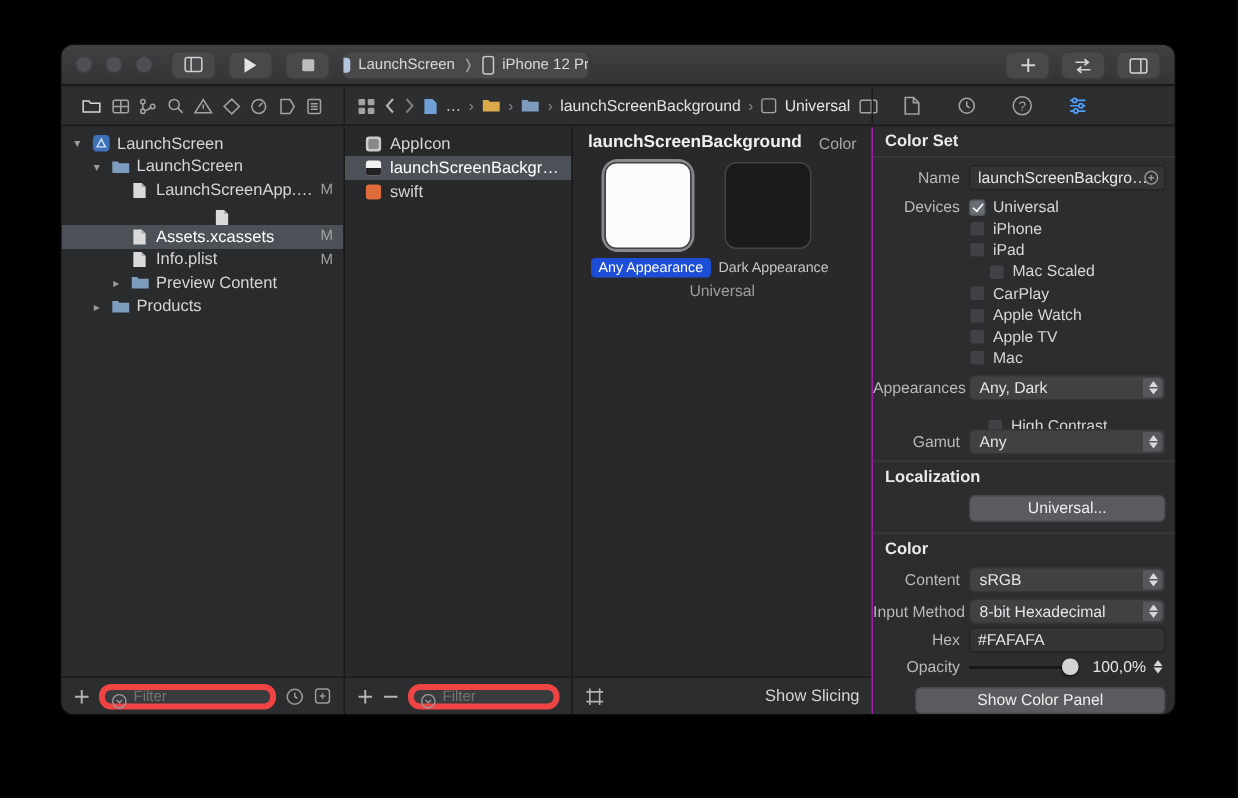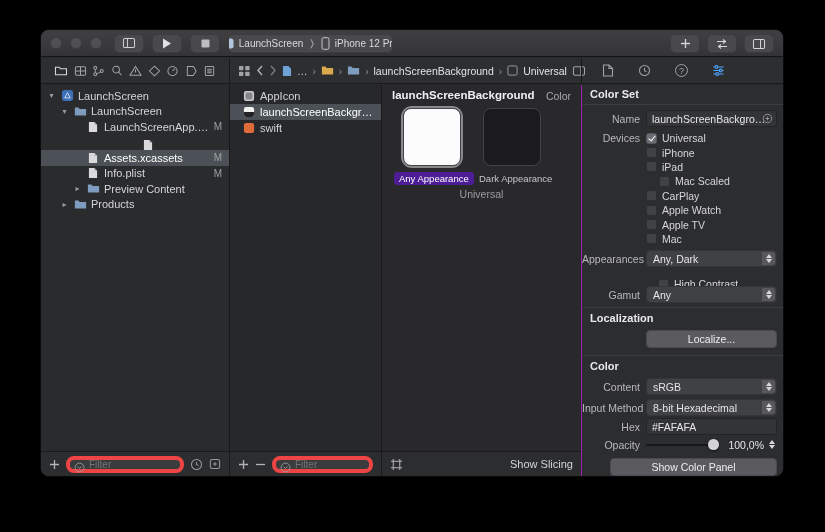--- a/index.html
+++ b/index.html
@@ -59,21 +59,21 @@
     font-size:10px;padding-left:19px;font-family:"Liberation Sans",sans-serif}
   .filter-icon{position:absolute;left:4px;top:2px}
   
   .ed-title{position:absolute;left:10px;top:4px;font-size:11.5px;font-weight:bold;color:#f0f0f2}
   .ed-type{position:absolute;right:10px;top:5px;font-size:10.5px;color:#a9a9ab}
   .variant{position:absolute;top:23px;width:76px;text-align:center}
   .swatch-wrap{width:58px;height:58px;margin:0 auto;border-radius:9px}
   .variant.selected .swatch-wrap{box-shadow:0 0 0 2px #88888d}
   .swatch{width:58px;height:58px;border-radius:8px;border:1px solid #434345}
   .vlabel{display:inline-block;margin-top:6px;font-size:9.5px;color:#c6c6c8;padding:1px 5px;border-radius:3px;white-space:nowrap}
-  .variant.selected .vlabel{background:#4c1d95;color:#fff}
+  .variant.selected .vlabel{background:#1d4ed8;color:#fff}
   .idiom{position:absolute;left:0;right:0;top:103px;text-align:center;font-size:10.5px;color:#9d9d9f}
   .slicing-label{margin-left:auto;font-size:11px;color:#d4d4d6}
   
   .irow{position:absolute;left:0;right:8px;min-height:19px;display:flex;align-items:center}
   .ilabel{width:64px;flex:none;text-align:right;padding-right:6px;font-size:10.5px;color:#b9b9bb;white-space:nowrap}
   .ictrl{flex:1;display:flex;align-items:center;min-width:0}
   .iheader{position:absolute;left:8px;font-size:11px;font-weight:bold;color:#e9e9eb}
   .idiv{position:absolute;left:0;right:0;height:1px;background:#3b3c3e}
   .popup{flex:1;height:17px;background:#404143;border:1px solid #343537;border-radius:4px;position:relative;
     display:flex;align-items:center;padding-left:6px;font-size:10.5px;color:#e5e5e7;white-space:nowrap;overflow:hidden}
@@ -597,21 +597,21 @@
           </div>
         </div>
       </div>
 
       <div class="idiv" style="top:222px"></div>
       <div class="iheader" style="top:227px;left:8px">Localization</div>
 
       <div class="irow" style="top:244px">
         <span class="ilabel"></span>
         <div class="ictrl">
-          <div class="pbtn">Localize...</div>
+          <div class="pbtn">Universal...</div>
         </div>
       </div>
 
       <div class="idiv" style="top:270px"></div>
       <div class="iheader" style="top:275px">Color</div>
 
       <div class="irow" style="top:292px">
         <span class="ilabel">Content</span>
         <div class="ictrl">
           <div class="popup">

